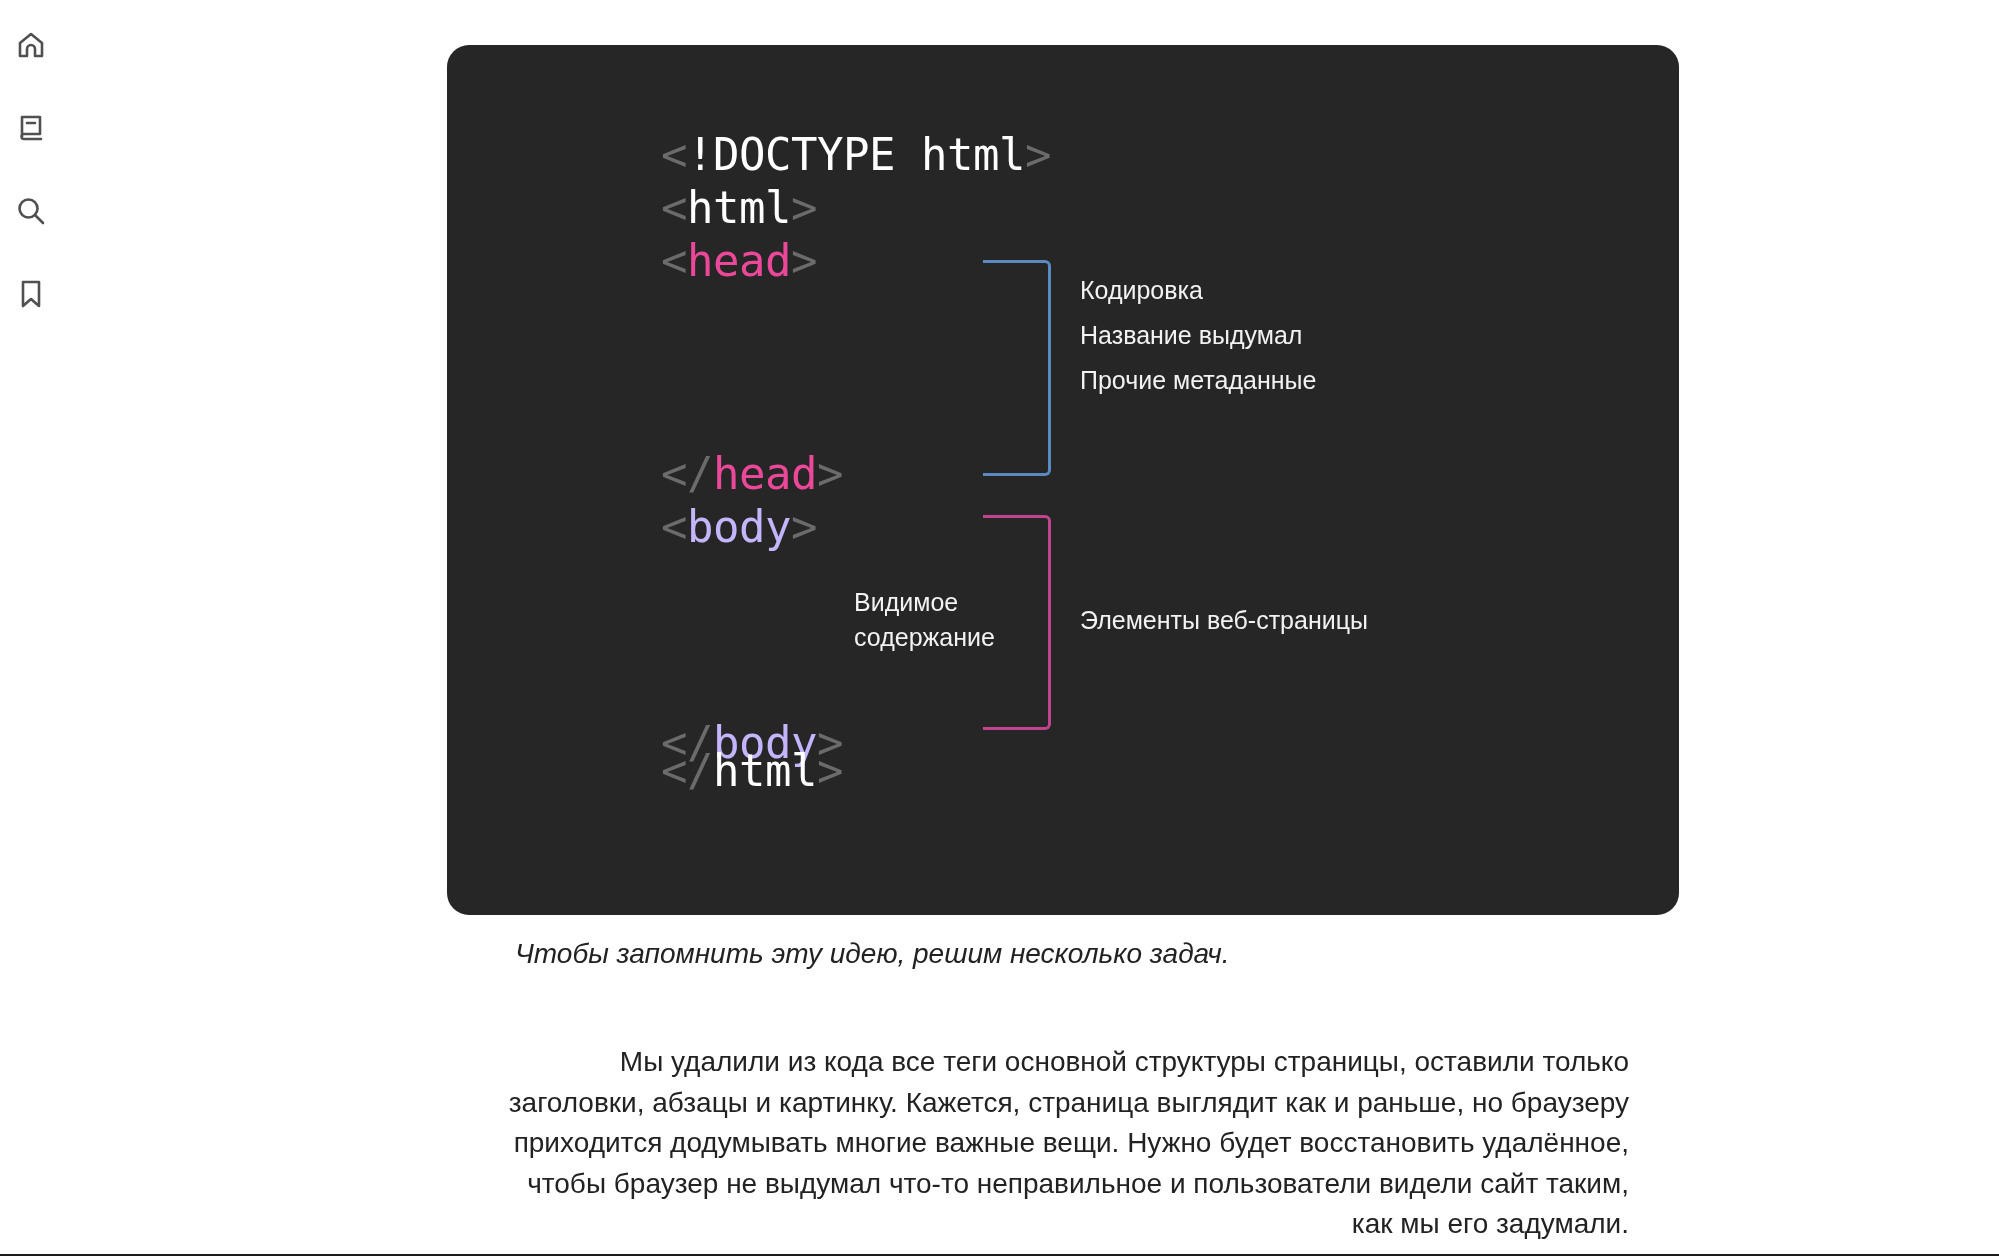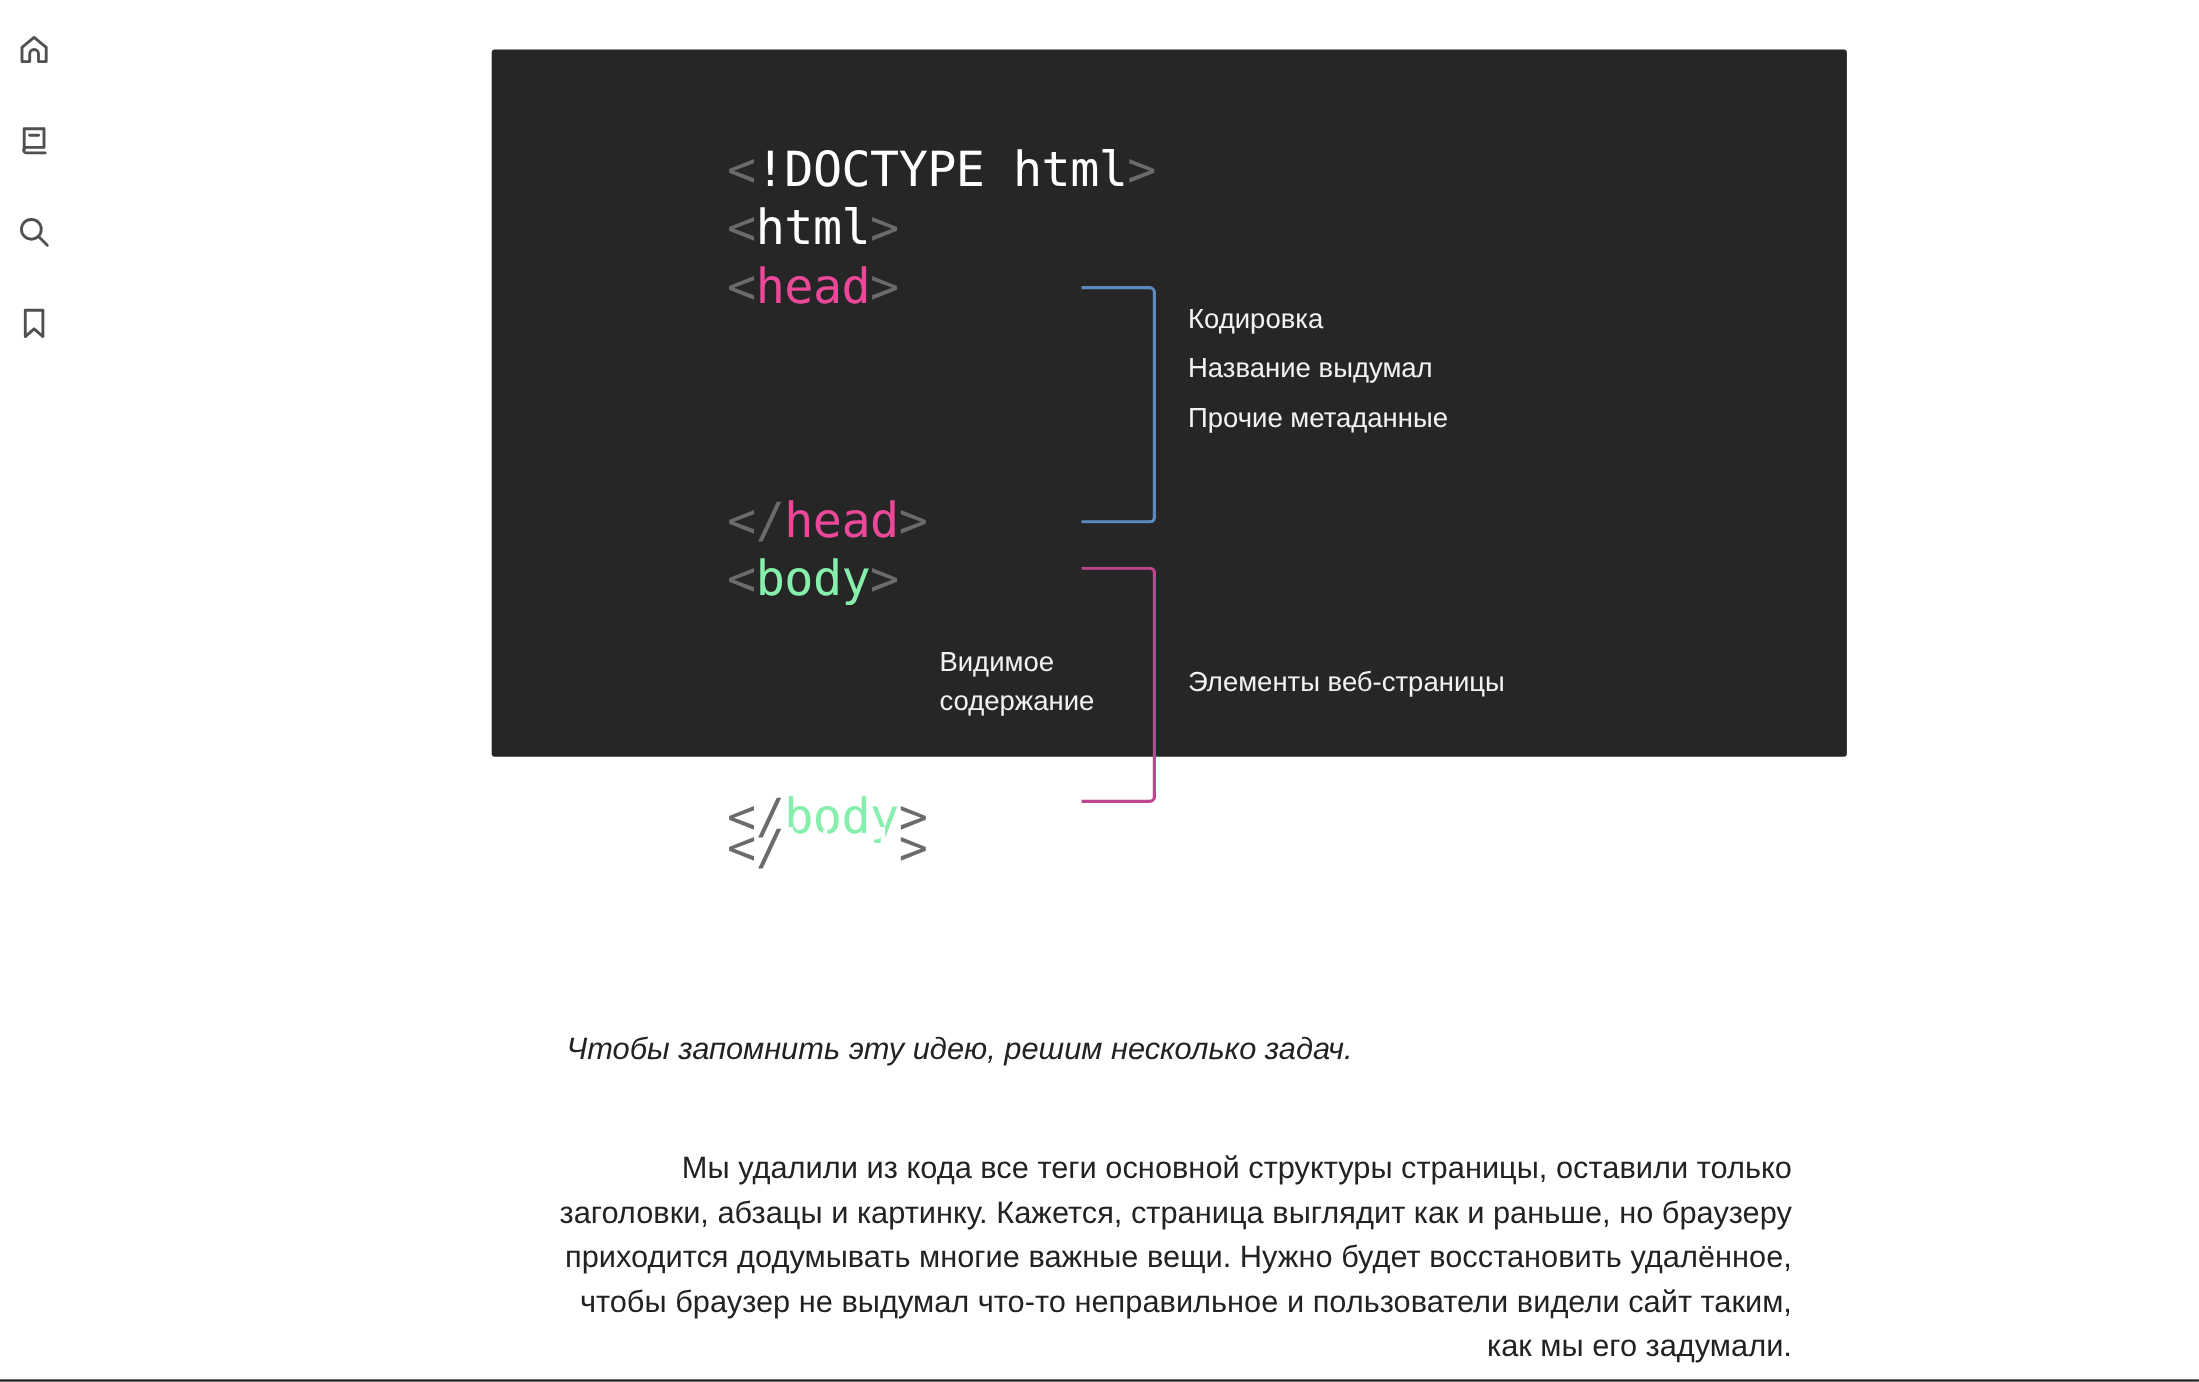--- a/index.html
+++ b/index.html
@@ -11,32 +11,32 @@
     box-sizing: border-box;
   }
   .sidebar { position: absolute; left: 0; top: 0; width: 64px; height: 100%; }
   .side-icon {
     position: absolute; left: 14px; width: 34px; height: 34px;
     display: flex; align-items: center; justify-content: center; cursor: pointer;
   }
   .side-icon svg { width: 32px; height: 32px; stroke: #505050; fill: none; stroke-width: 2.6; stroke-linecap: round; stroke-linejoin: round; }
 
   .card {
-    position: absolute; left: 447px; top: 45px; width: 1232px; height: 643px;
-    background: #262626; border-radius: 3px; text-decoration: underline;
+    position: absolute; left: 447px; top: 45px; width: 1232px; height: 870px;
+    background: #262626; border-radius: 22px; text-decoration: underline;
   }
   .code-line {
     position: absolute; left: 214px;
     font-family: "DejaVu Sans Mono", monospace;
     font-size: 44px; line-height: 52px; height: 52px;
     color: #ffffff; white-space: pre; letter-spacing: -0.5px;
   }
   .code-line .punct { color: #6b6b6b; }
   .code-line .blue { color: #ec4899; }
-  .code-line .pink { color: #86efac; }
+  .code-line .pink { color: #c4b5fd; }
 
   .bracket {
     position: absolute; border-style: solid; border-left: none;
     border-radius: 0 6px 6px 0; box-sizing: border-box;
   }
   .bracket.blue { border-color: #5b8ac0; border-width: 3px 3px 3px 0; }
   .bracket.pink { border-color: #c0448f; border-width: 3px 3px 3px 0; }
 
   .label {
     position: absolute; color: #f2f2f2;

